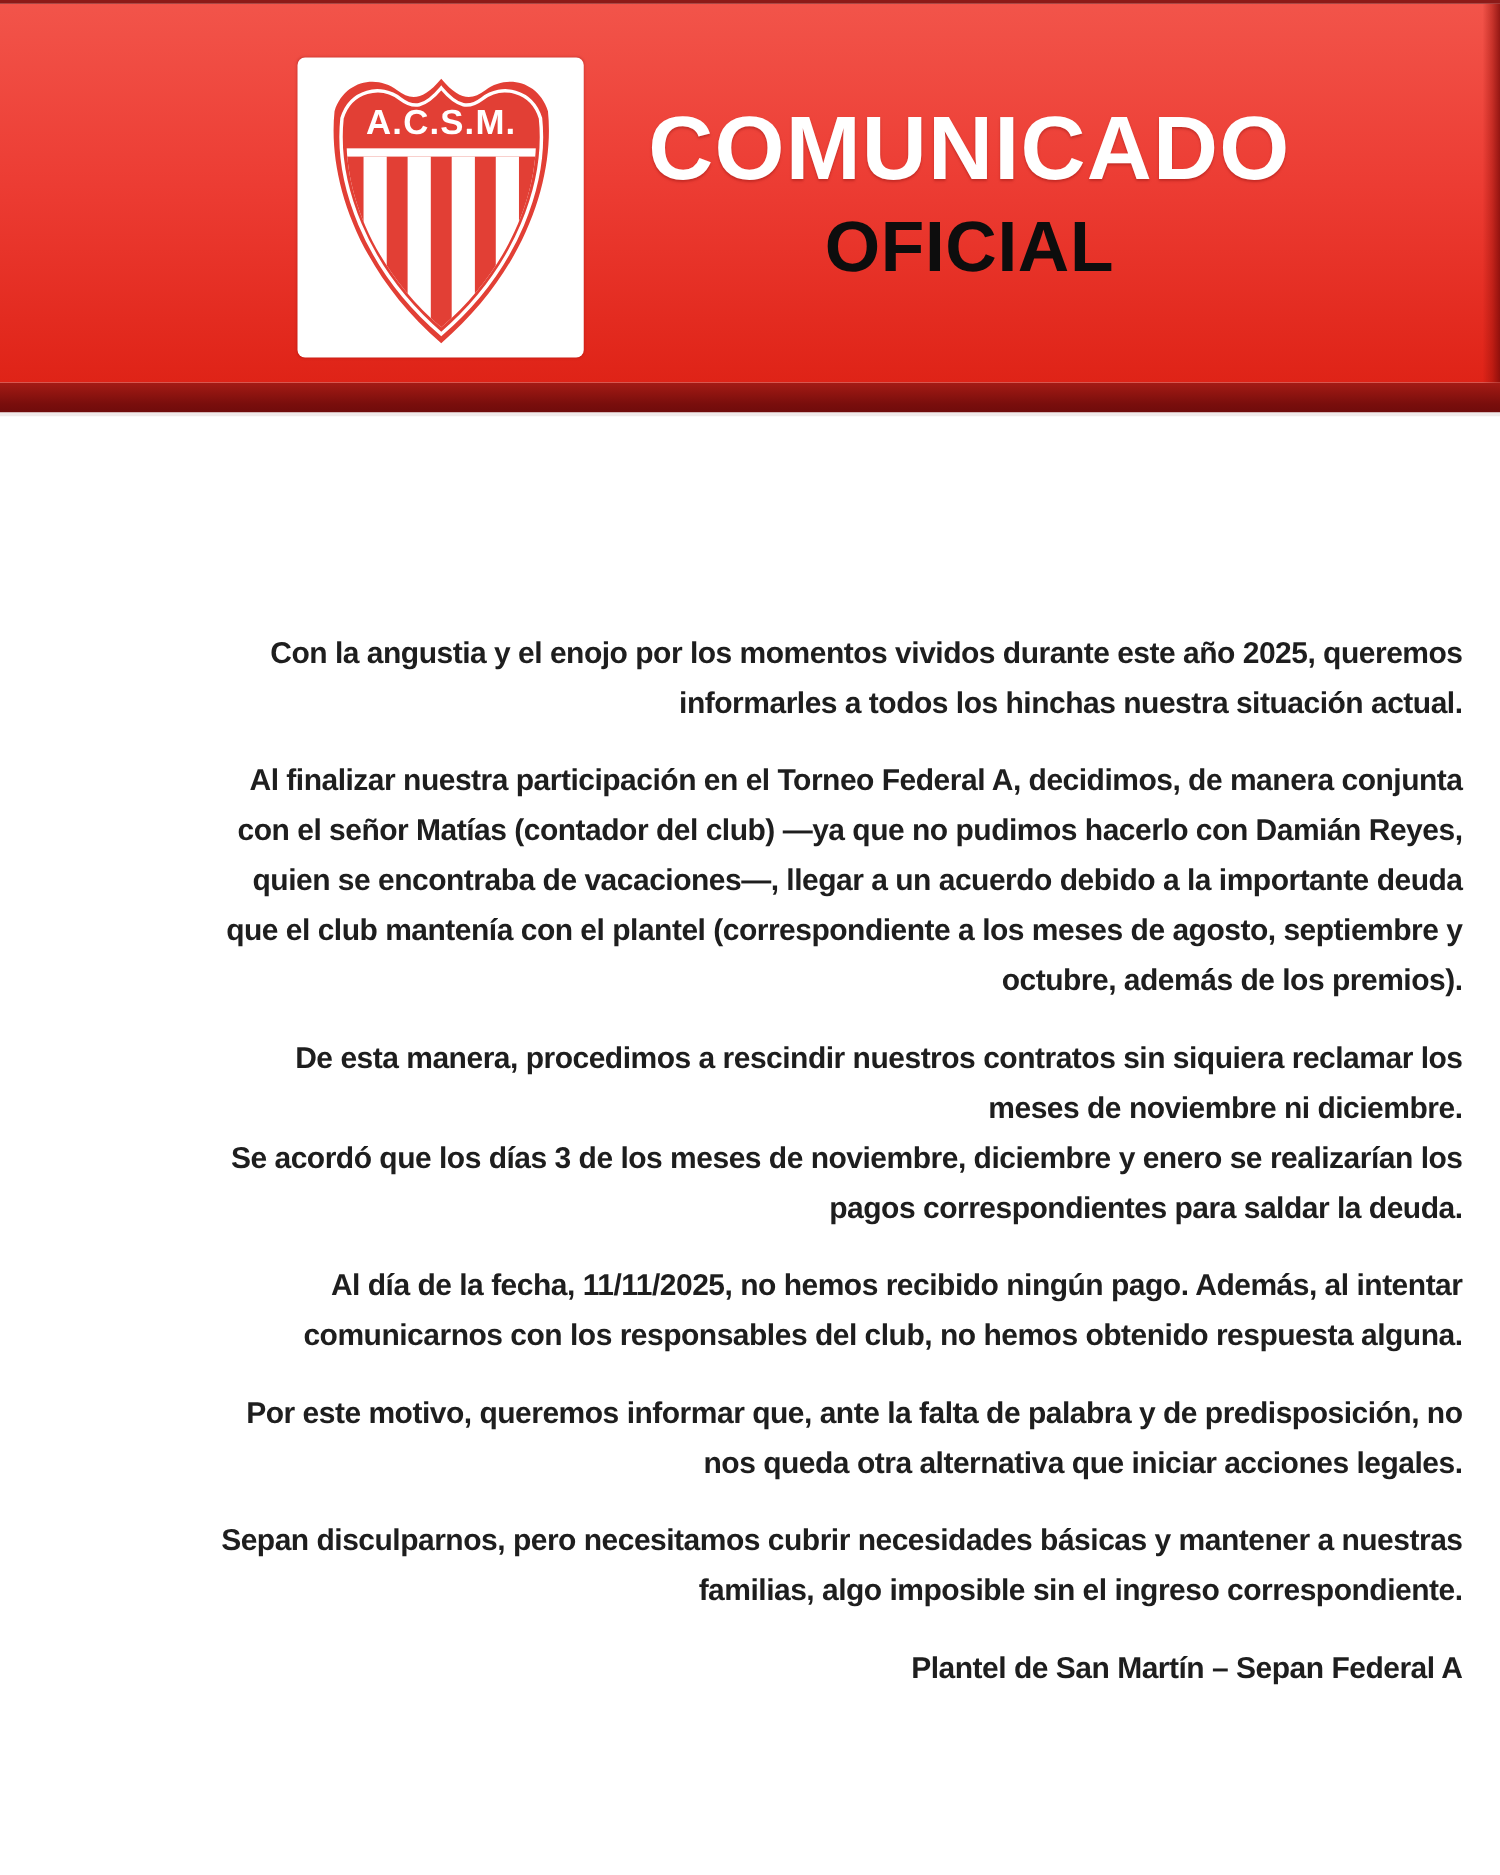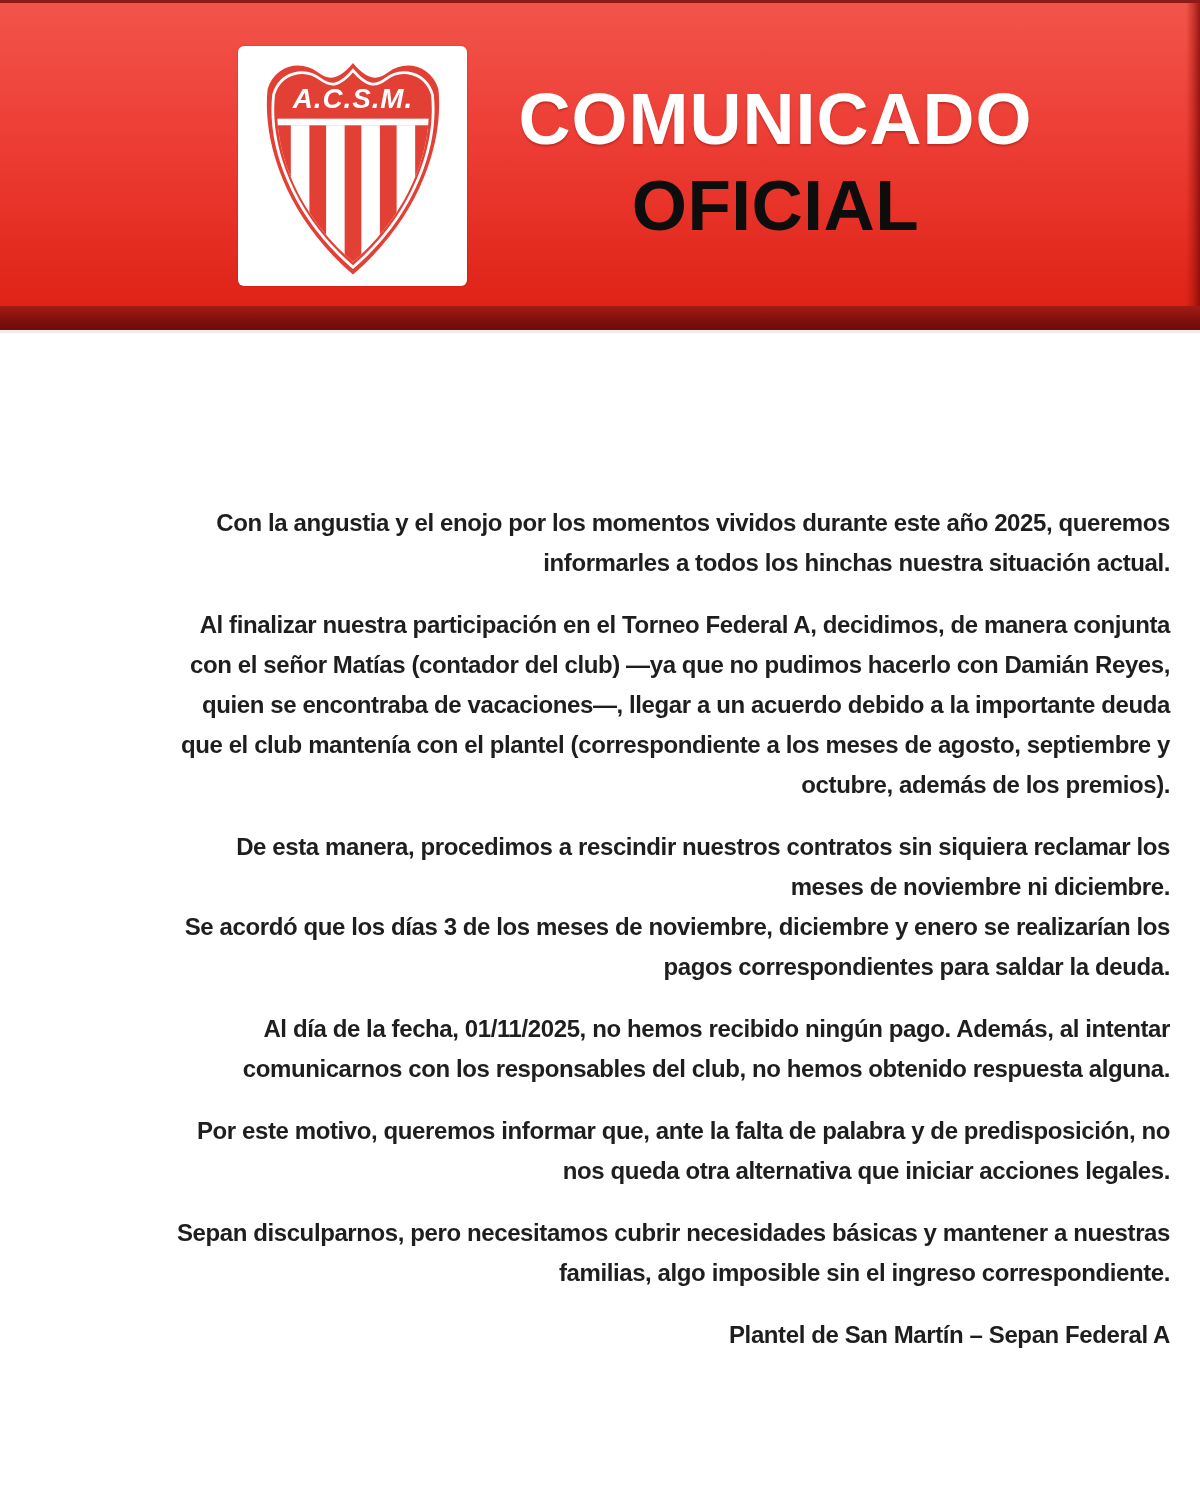--- a/index.html
+++ b/index.html
@@ -35,39 +35,38 @@
     background:linear-gradient(90deg, rgba(150,16,10,0) 0%, rgba(150,16,10,0.45) 55%, rgba(125,10,8,0.8) 100%);
   }
   .logo-card{
     position:absolute;
     left:238px;top:43px;
     width:229px;height:240px;
     background:#ffffff;
     border-radius:6px;
     display:flex;align-items:center;justify-content:center;
     box-shadow:0 0 2px rgba(120,0,0,.35);
-    font-style:italic;
   }
   .logo-card svg{display:block;}
   .titles{
     position:absolute;
     left:467px;right:0;top:80px;
     padding-right:116px;
     text-align:center;
     color:var(--title-white);
   }
   .t1{
     font-size:72px;
     font-weight:bold;
     letter-spacing:1px;
     line-height:1;
     text-shadow:0 2px 2px rgba(120,10,8,.35);
   }
   .t2{
-    font-size:71px;
+    font-size:57px;
     font-weight:bold;
     color:var(--title-black);
     line-height:1;
     margin-top:15px;
     letter-spacing:0.5px;
   }
   .maroon{
     height:24px;
     background:linear-gradient(180deg, var(--stripe-maroon-top) 0%, #7a0e0c 70%, var(--stripe-maroon-bottom) 100%);
     border-bottom:3px solid #f0eaea;
@@ -128,20 +127,20 @@
 informarles a todos los hinchas nuestra situación actual.</p>
   <p>Al finalizar nuestra participación en el Torneo Federal A, decidimos, de manera conjunta
 con el señor Matías (contador del club) —ya que no pudimos hacerlo con Damián Reyes,
 quien se encontraba de vacaciones—, llegar a un acuerdo debido a la importante deuda
 que el club mantenía con el plantel (correspondiente a los meses de agosto, septiembre y
 octubre, además de los premios).</p>
   <p>De esta manera, procedimos a rescindir nuestros contratos sin siquiera reclamar los
 meses de noviembre ni diciembre.
 Se acordó que los días 3 de los meses de noviembre, diciembre y enero se realizarían los
 pagos correspondientes para saldar la deuda.</p>
-  <p>Al día de la fecha, 01/11/2025, no hemos recibido ningún pago. Además, al intentar
+  <p>Al día de la fecha, 11/11/2025, no hemos recibido ningún pago. Además, al intentar
 comunicarnos con los responsables del club, no hemos obtenido respuesta alguna.</p>
   <p>Por este motivo, queremos informar que, ante la falta de palabra y de predisposición, no
 nos queda otra alternativa que iniciar acciones legales.</p>
   <p>Sepan disculparnos, pero necesitamos cubrir necesidades básicas y mantener a nuestras
 familias, algo imposible sin el ingreso correspondiente.</p>
   <p class="sig">Plantel de San Martín – Sepan Federal A</p>
 </main>
 
 </body></html>

